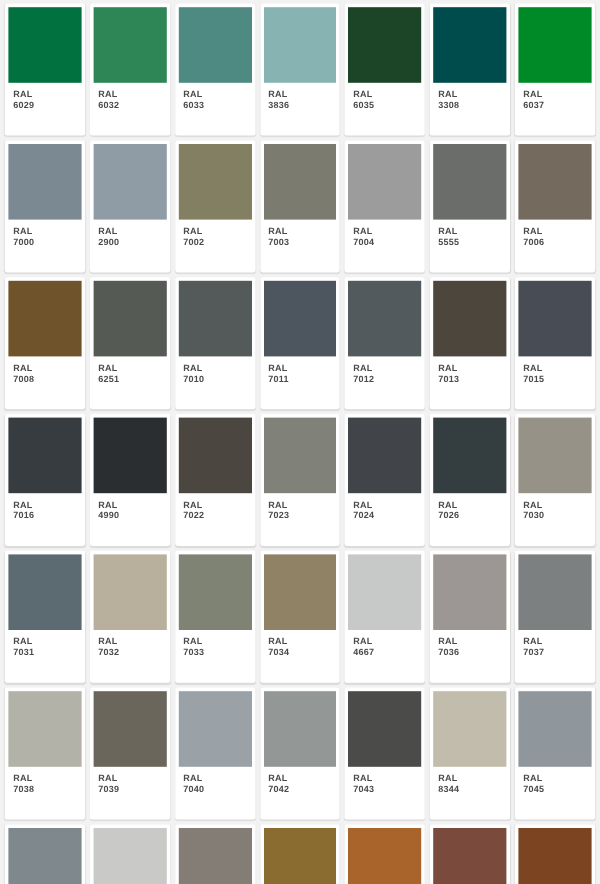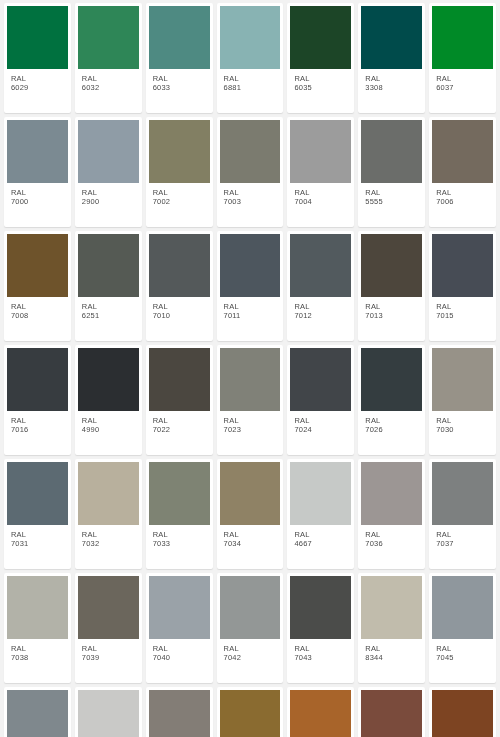--- a/index.html
+++ b/index.html
@@ -25,20 +25,21 @@
   }
   .swatch-card {
     background: #ffffff;
     border-radius: 2px;
     box-shadow: 0 1px 1px rgba(0,0,0,0.10);
     display: flex;
     flex-direction: column;
     overflow: hidden;
     box-sizing: border-box;
     padding: 3px 3px 12px 3px;
+    font-weight: bold;
   }
   .swatch-color {
     width: 100%;
     height: 63px;
     flex: 0 0 63px;
   }
   .swatch-labels {
     flex: 1 1 auto;
     padding: 5px 0 0 4px;
     line-height: 1.22;
@@ -74,21 +75,21 @@
       <div class="swatch-color" style="background-color: rgb(78, 138, 130);"></div>
       <div class="swatch-labels">
         <span class="swatch-prefix">RAL</span>
         <span class="swatch-code">6033</span>
       </div>
     </div>
     <div class="swatch-card">
       <div class="swatch-color" style="background-color: rgb(136, 179, 179);"></div>
       <div class="swatch-labels">
         <span class="swatch-prefix">RAL</span>
-        <span class="swatch-code">6881</span>
+        <span class="swatch-code">3836</span>
       </div>
     </div>
     <div class="swatch-card">
       <div class="swatch-color" style="background-color: rgb(28, 69, 39);"></div>
       <div class="swatch-labels">
         <span class="swatch-prefix">RAL</span>
         <span class="swatch-code">6035</span>
       </div>
     </div>
     <div class="swatch-card">

